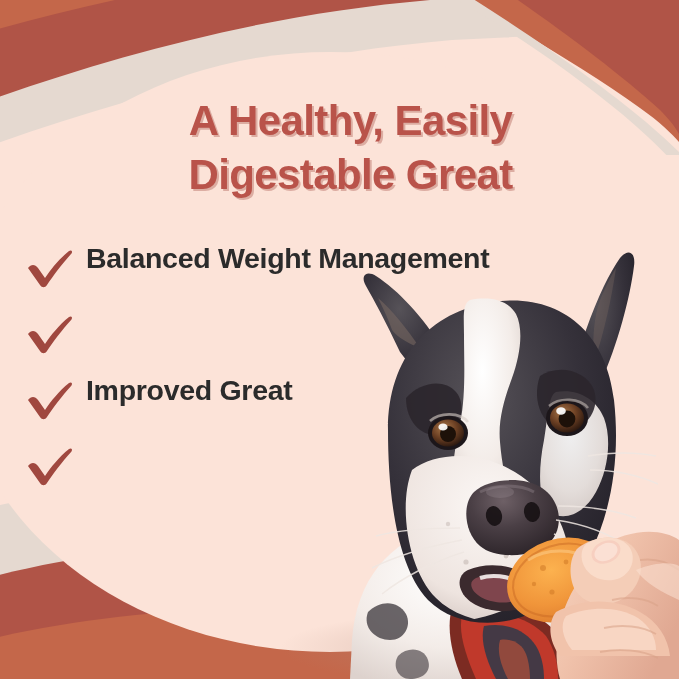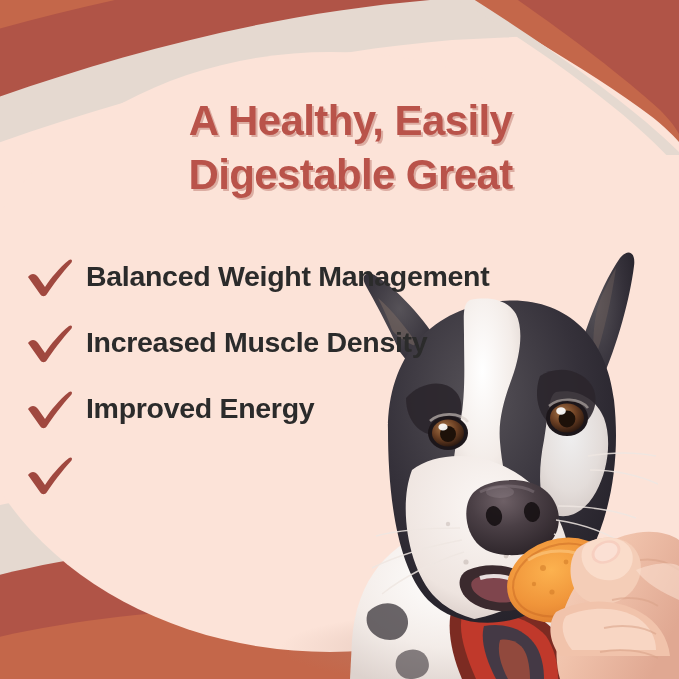--- a/index.html
+++ b/index.html
@@ -57,21 +57,21 @@
     position: absolute;
     left: 0;
     top: 243px;
     width: 679px;
     z-index: 40;
   }
   .benefit-row {
     position: relative;
     height: 66px;
     display: flex;
-    align-items: center;
+    align-items: flex-start;
   }
   .check-wrap {
     position: relative;
     width: 56px;
     height: 48px;
     margin-left: 22px;
     flex: 0 0 auto;
   }
   .check-wrap svg {
     display: block;
@@ -467,32 +467,31 @@
     </div>
 
     <div class="benefit-row">
       <span class="check-wrap">
         <svg viewBox="0 0 56 48" aria-hidden="true">
           <path d="M 6,25 C 9,21 13,21 16,25 L 23,35 C 29,26 37,16 47,8
                    C 49,6.5 51,8 49.5,10.5 C 40,21 31,33 25,42
                    C 23,45 20,45 18,42 Z" fill="#A0483F"></path>
         </svg>
       </span>
-      <span class="benefit-label">Increased Muscle Density</span>
     </div>
 
     <div class="benefit-row">
       <span class="check-wrap">
         <svg viewBox="0 0 56 48" aria-hidden="true">
           <path d="M 6,25 C 9,21 13,21 16,25 L 23,35 C 29,26 37,16 47,8
                    C 49,6.5 51,8 49.5,10.5 C 40,21 31,33 25,42
                    C 23,45 20,45 18,42 Z" fill="#A0483F"></path>
         </svg>
       </span>
-      <span class="benefit-label">Improved Energy</span>
+      <span class="benefit-label">Improved Great</span>
     </div>
 
     <div class="benefit-row">
       <span class="check-wrap">
         <svg viewBox="0 0 56 48" aria-hidden="true">
           <path d="M 6,25 C 9,21 13,21 16,25 L 23,35 C 29,26 37,16 47,8
                    C 49,6.5 51,8 49.5,10.5 C 40,21 31,33 25,42
                    C 23,45 20,45 18,42 Z" fill="#A0483F"></path>
         </svg>
       </span>

